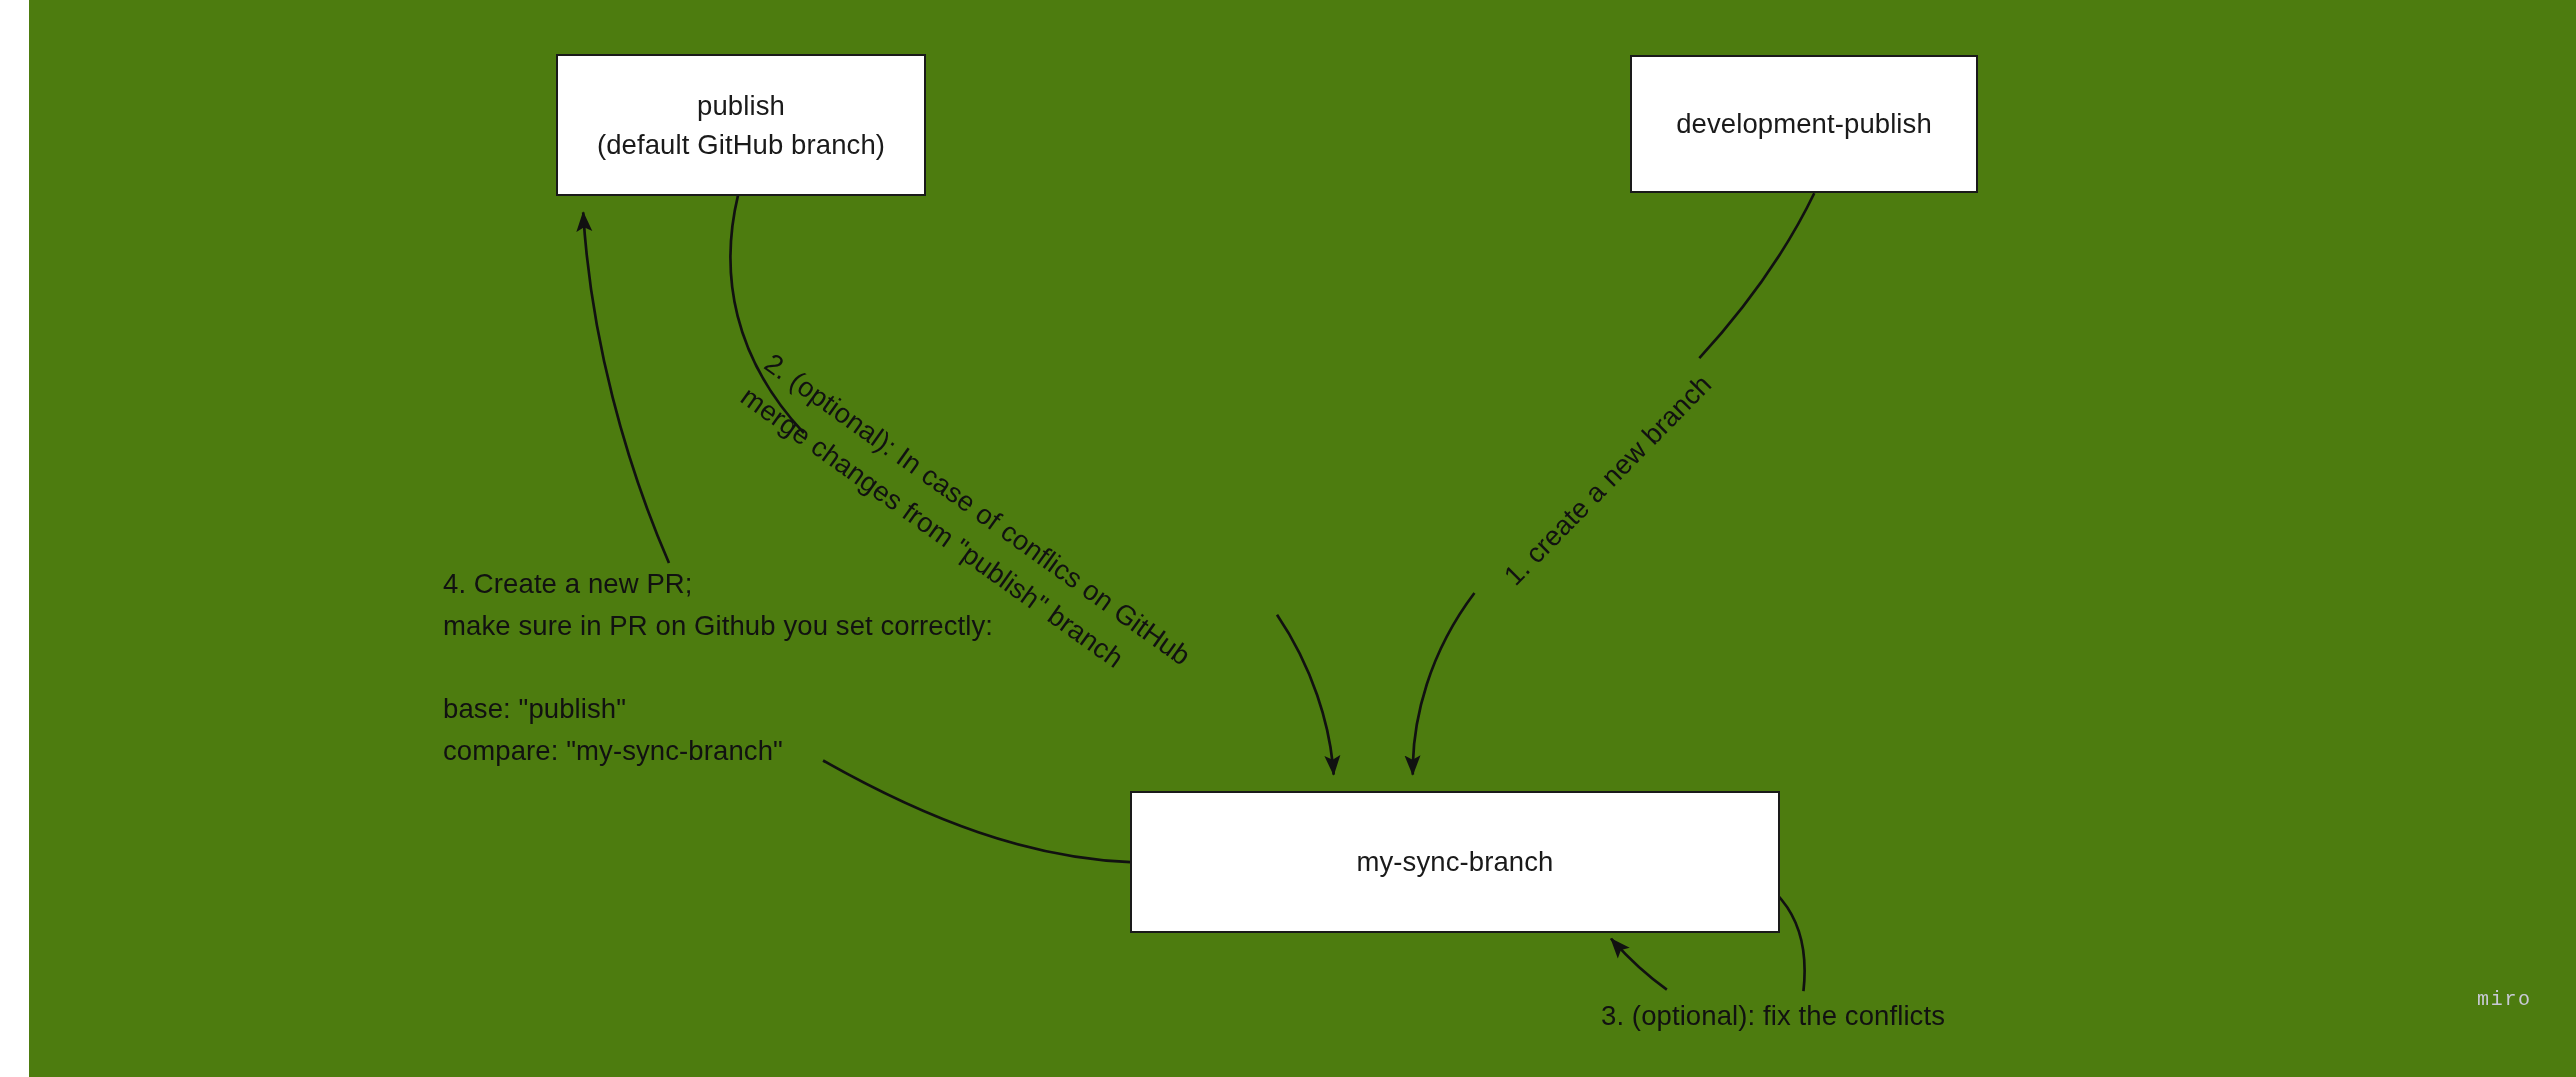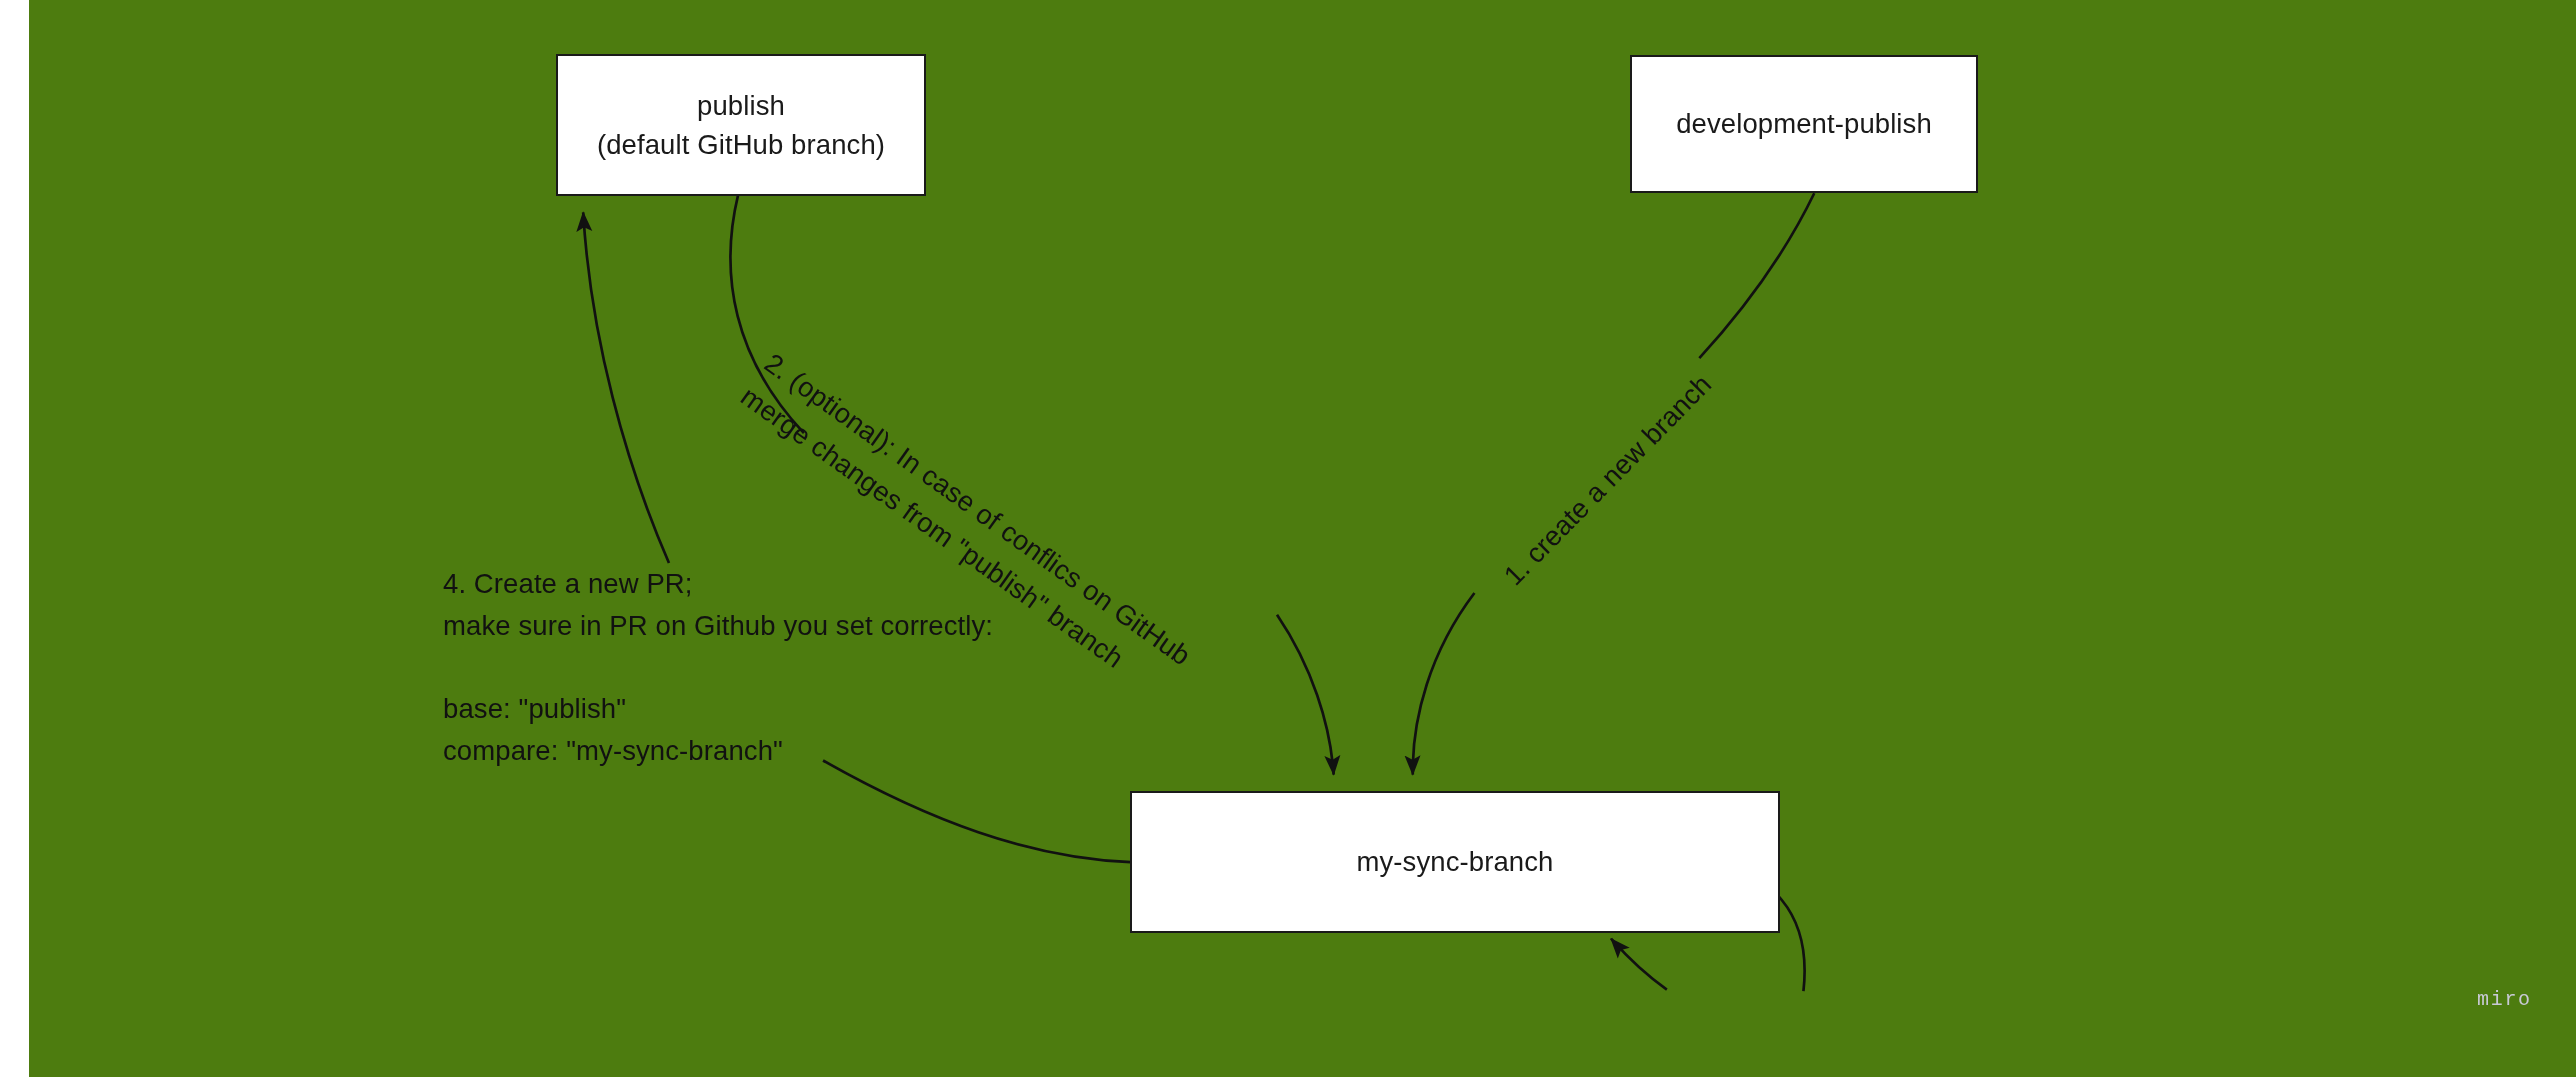--- a/index.html
+++ b/index.html
@@ -133,17 +133,18 @@
 merge changes from "publish" branch</div>
 
   <div class="rot-text" id="label-step1">1. create a new branch</div>
 
   <div class="free-text" id="label-step4">4. Create a new PR;
 make sure in PR on Github you set correctly:
 
 base: "publish"
 compare: "my-sync-branch"</div>
 
+  <div class="free-text" id="label-step3">3. (optional): fix the conflicts</div>
 
   <div id="watermark">miro</div>
 
 </div>
 
 
 </body></html>

